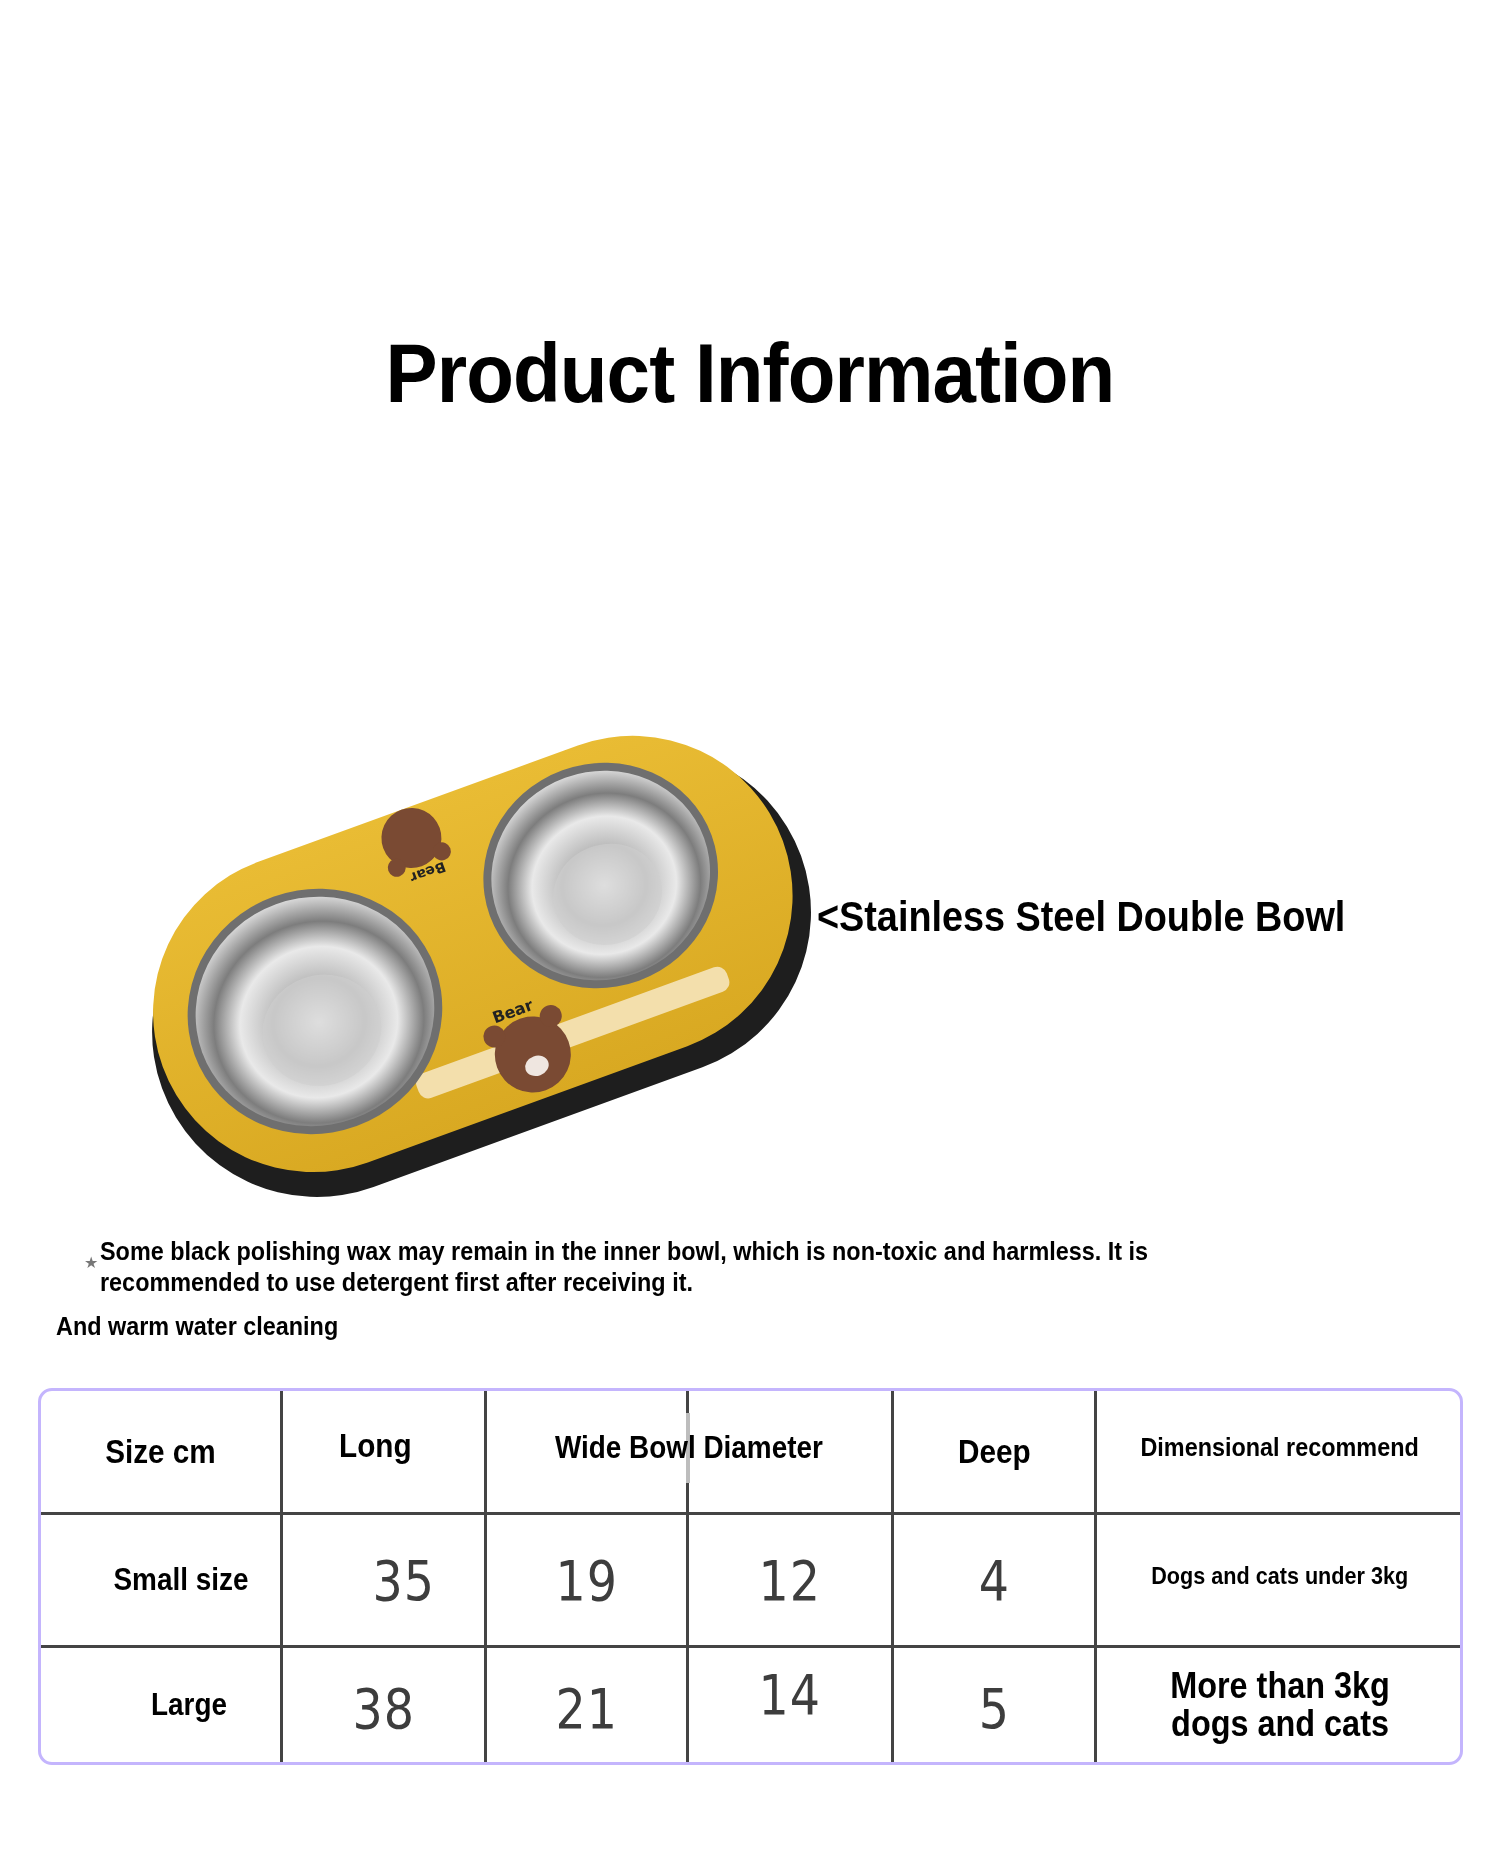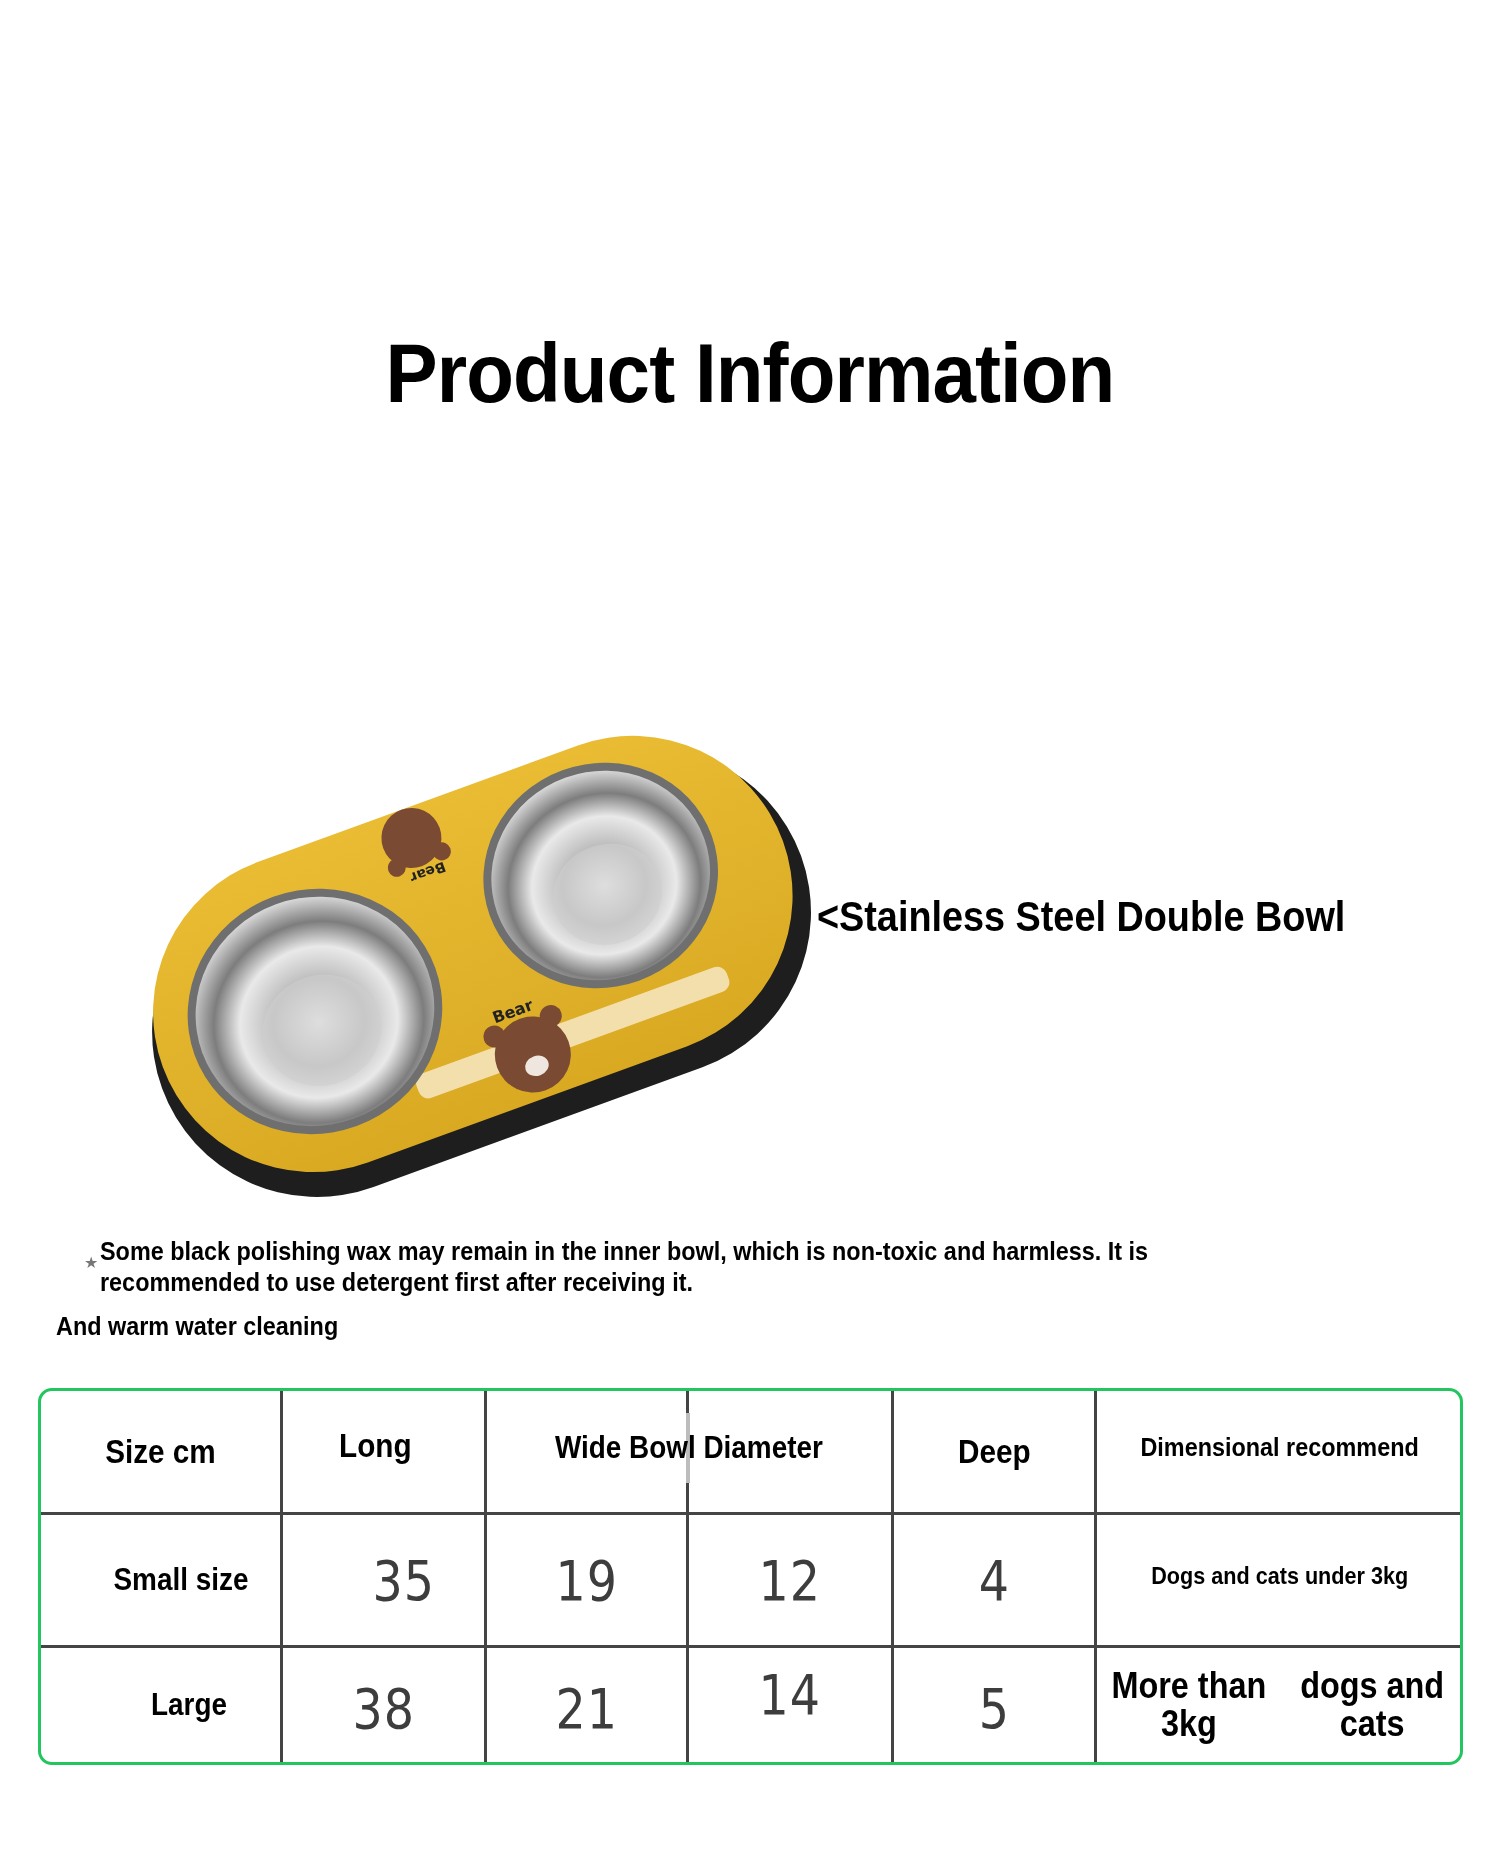--- a/index.html
+++ b/index.html
@@ -23,21 +23,21 @@
       position: absolute; font-size: 26px; font-weight: bold; white-space: nowrap;
       transform: scaleX(0.9); transform-origin: left center; line-height: 30px;
     }
     .note-star { position: absolute; left: 84px; top: 1253px; font-size: 16px; color: #777; }
     .note-l1 { left: 100px; top: 1236px; }
     .note-l2 { left: 100px; top: 1267px; }
     .note-l3 { left: 56px; top: 1311px; }
 
     .spec-table {
       position: absolute; left: 38px; top: 1388px; width: 1425px; height: 377px;
-      border: 3px solid #22c55e; border-radius: 14px; box-sizing: border-box;
+      border: 3px solid #c4b5fd; border-radius: 14px; box-sizing: border-box;
     }
     .vline { position: absolute; top: 0; bottom: 0; width: 3px; background: #444; }
     .hline { position: absolute; left: 0; right: 0; height: 3px; background: #444; }
     .cell {
       position: absolute; display: flex; align-items: center; justify-content: center;
       text-align: center; box-sizing: border-box;
     }
     .hdr { font-weight: bold; font-size: 33px; transform: scaleX(0.9); }
     .hdr-sm { font-weight: bold; font-size: 26px; transform: scaleX(0.9); }
     .rowlabel { font-weight: bold; font-size: 31px; transform: scaleX(0.9); }
@@ -166,18 +166,18 @@
     </div>
     <div class="cell" style="left:446px;top:257px;width:199px;height:120px">
       <span class="num">21</span>
     </div>
     <div class="cell" style="left:648px;top:243px;width:202px;height:120px">
       <span class="num">14</span>
     </div>
     <div class="cell" style="left:853px;top:257px;width:200px;height:120px">
       <span class="num">5</span>
     </div>
-    <div class="cell" style="left:1056px;top:257px;width:366px;height:114px;flex-direction:row">
+    <div class="cell" style="left:1056px;top:257px;width:366px;height:114px;flex-direction:column">
       <span class="rec-lg">More than 3kg</span>
       <span class="rec-lg">dogs and cats</span>
     </div>
   </div>
 </div>
 
 </body></html>

